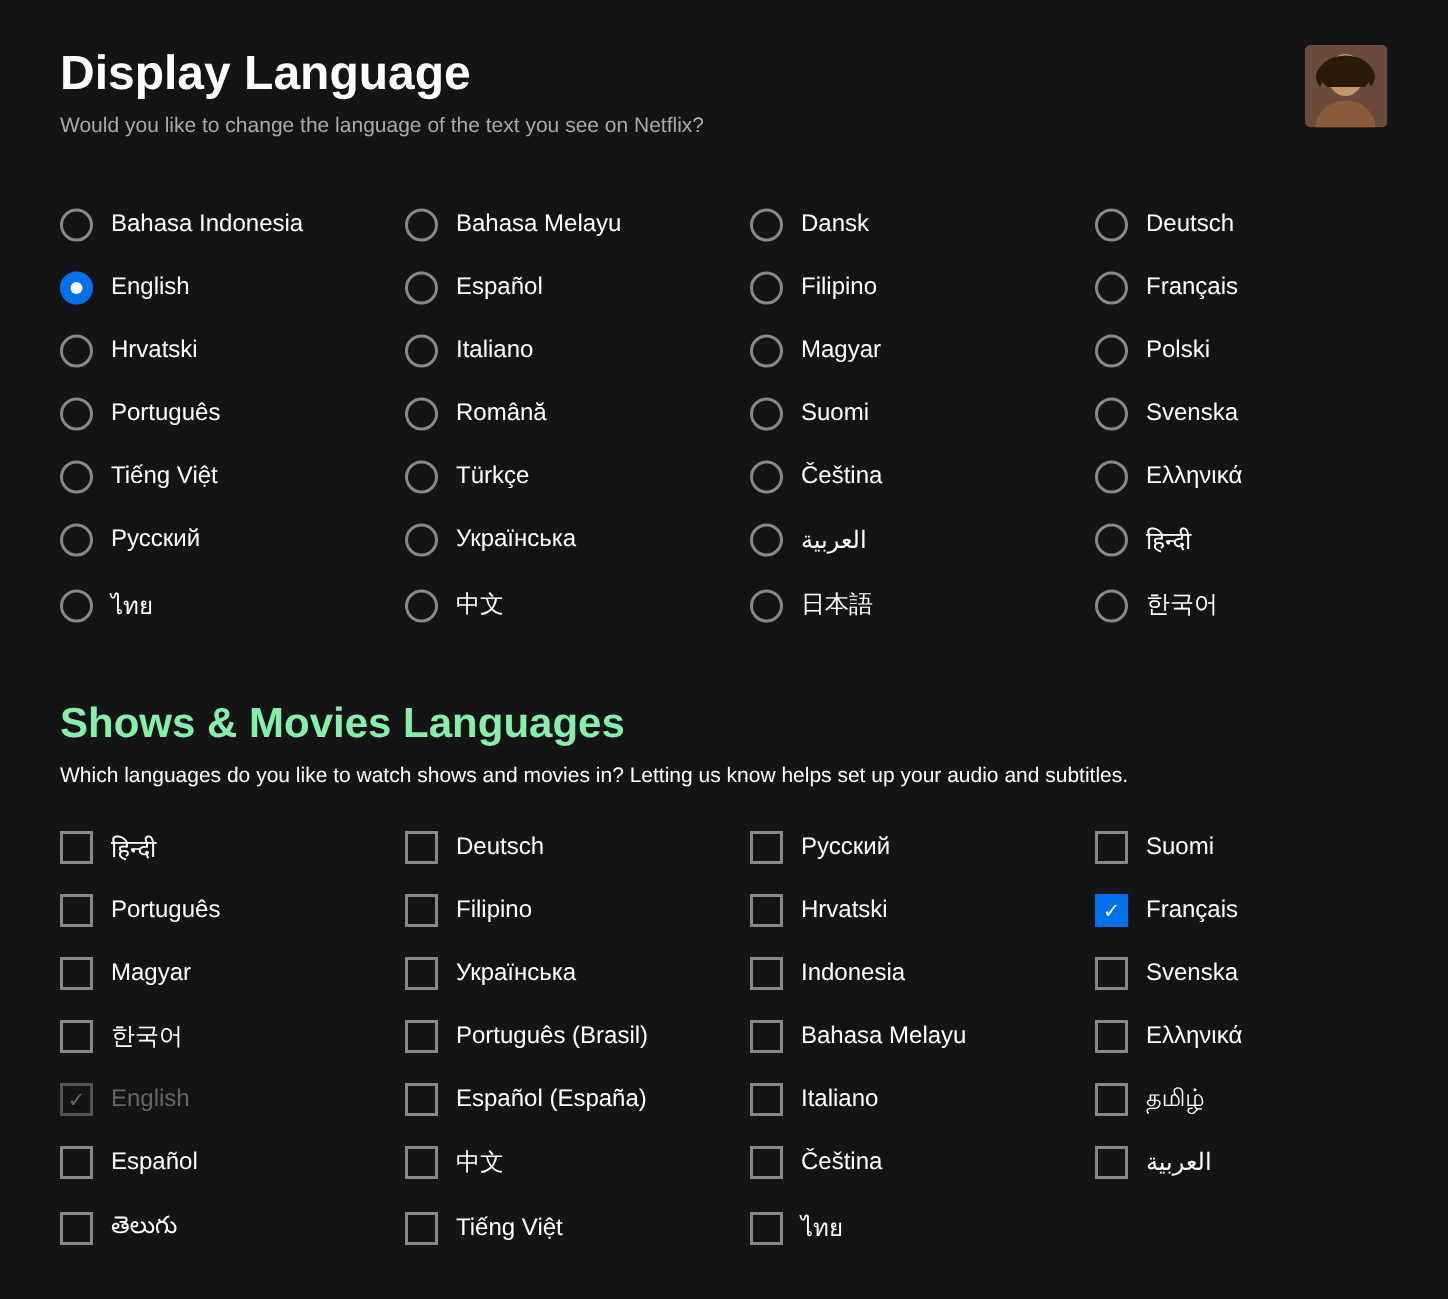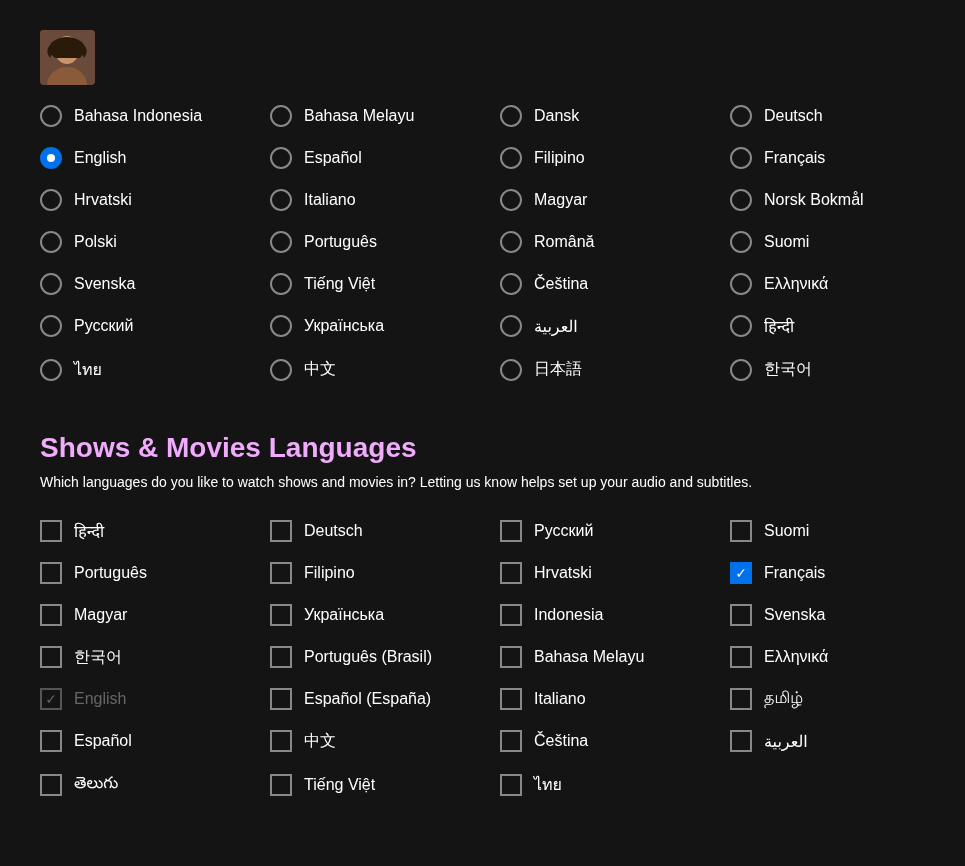--- a/index.html
+++ b/index.html
@@ -91,21 +91,21 @@
     }
 
     .lang-label {
       font-size: 16px;
       color: #fff;
     }
 
     .section-title {
       font-size: 28px;
       font-weight: 600;
-      color: #f0abfc;
+      color: #86efac;
       margin-bottom: 10px;
     }
 
     .section-subtitle {
       font-size: 14px;
       color: #ffffff;
       margin-bottom: 20px;
     }
 
     .checkbox-grid {
@@ -161,20 +161,24 @@
     }
 
     .checkbox-label.gray {
       color: #666;
     }
   </style>
 </head>
 <body>
 
 <div class="header-row">
+  <div>
+    <h1 class="page-title">Display Language</h1>
+    <p class="page-subtitle">Would you like to change the language of the text you see on Netflix?</p>
+  </div>
   <div class="avatar">
     <div class="avatar-img">
       <svg width="55" height="55" viewBox="0 0 55 55">
         <rect width="55" height="55" fill="#6a4a3a"></rect>
         <ellipse cx="27" cy="20" rx="12" ry="14" fill="#c8956a"></ellipse>
         <ellipse cx="27" cy="55" rx="20" ry="18" fill="#8a5a3a"></ellipse>
         <path d="M15 28 Q10 24 8 18 Q12 10 20 8 Q27 6 34 8 Q42 10 46 18 Q44 24 40 28" fill="#2a1a0a"></path>
         <path d="M8 18 Q6 22 10 28 Q14 20 15 16" fill="#2a1a0a"></path>
         <path d="M46 18 Q48 22 44 28 Q40 20 40 16" fill="#2a1a0a"></path>
       </svg>
@@ -224,24 +228,20 @@
     <div class="language-item">
       <div class="radio-outer"></div>
       <span class="lang-label">Italiano</span>
     </div>
     <div class="language-item">
       <div class="radio-outer"></div>
       <span class="lang-label">Magyar</span>
     </div>
     <div class="language-item">
       <div class="radio-outer"></div>
-      <span class="lang-label">Norsk Bokmål</span>
-    </div>
-    <div class="language-item">
-      <div class="radio-outer"></div>
       <span class="lang-label">Polski</span>
     </div>
     <div class="language-item">
       <div class="radio-outer"></div>
       <span class="lang-label">Português</span>
     </div>
     <div class="language-item">
       <div class="radio-outer"></div>
       <span class="lang-label">Română</span>
     </div>
@@ -249,20 +249,24 @@
       <div class="radio-outer"></div>
       <span class="lang-label">Suomi</span>
     </div>
     <div class="language-item">
       <div class="radio-outer"></div>
       <span class="lang-label">Svenska</span>
     </div>
     <div class="language-item">
       <div class="radio-outer"></div>
       <span class="lang-label">Tiếng Việt</span>
+    </div>
+    <div class="language-item">
+      <div class="radio-outer"></div>
+      <span class="lang-label">Türkçe</span>
     </div>
     <div class="language-item">
       <div class="radio-outer"></div>
       <span class="lang-label">Čeština</span>
     </div>
     <div class="language-item">
       <div class="radio-outer"></div>
       <span class="lang-label">Ελληνικά</span>
     </div>
     <div class="language-item">

